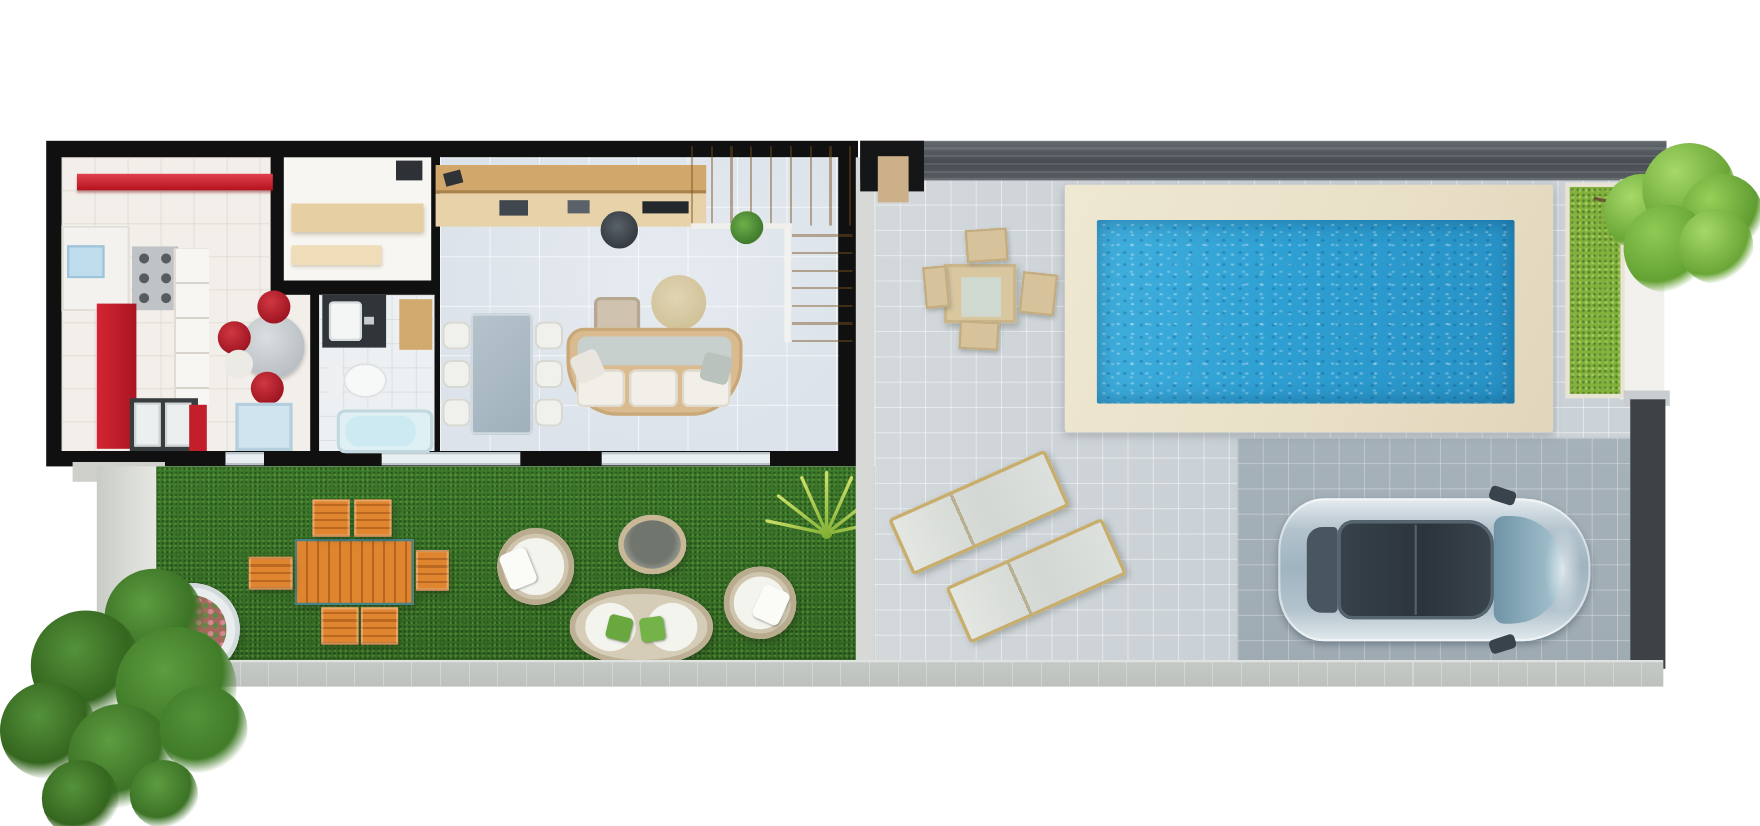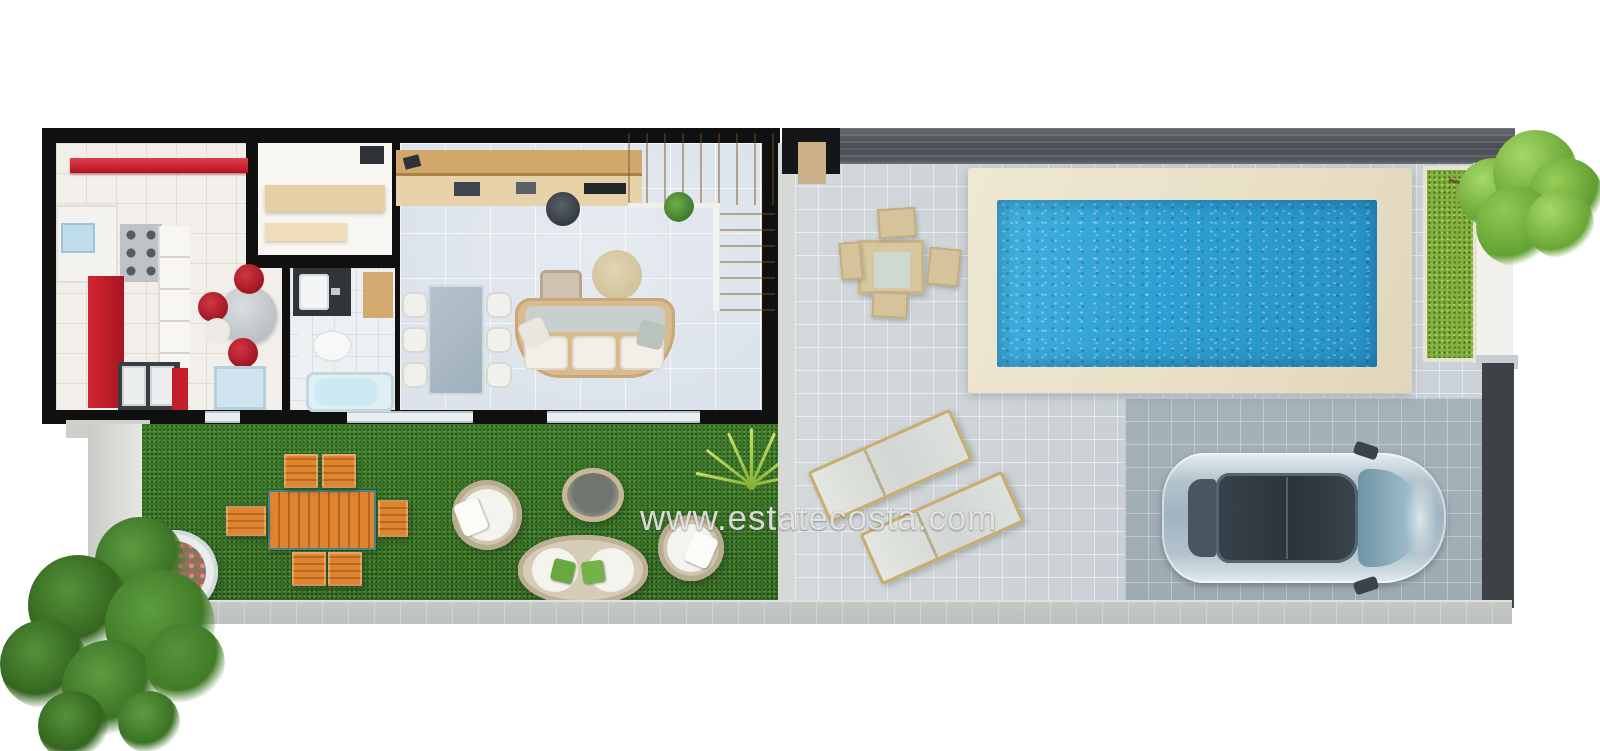--- a/index.html
+++ b/index.html
@@ -350,14 +350,13 @@
     <div class="abs blob" style="left:95px;top:12px;width:90px;height:90px;background:radial-gradient(circle at 40% 35%,#5d9c40,#3c7326 55%,rgba(44,88,28,0) 74%);"></div>
     <div class="abs blob" style="left:28px;top:50px;width:100px;height:100px;background:radial-gradient(circle at 40% 35%,#54923a,#35661f 55%,rgba(44,88,28,0) 74%);"></div>
     <div class="abs blob" style="left:105px;top:65px;width:110px;height:110px;background:radial-gradient(circle at 40% 35%,#5d9c40,#417c28 55%,rgba(44,88,28,0) 74%);"></div>
     <div class="abs blob" style="left:0;top:115px;width:88px;height:88px;background:radial-gradient(circle at 40% 35%,#54923a,#35661f 55%,rgba(44,88,28,0) 74%);"></div>
     <div class="abs blob" style="left:62px;top:135px;width:95px;height:95px;background:radial-gradient(circle at 40% 35%,#5d9c40,#3c7326 55%,rgba(44,88,28,0) 74%);"></div>
     <div class="abs blob" style="left:145px;top:118px;width:80px;height:80px;background:radial-gradient(circle at 40% 35%,#54923a,#417c28 55%,rgba(44,88,28,0) 74%);"></div>
     <div class="abs blob" style="left:38px;top:186px;width:70px;height:70px;background:radial-gradient(circle at 40% 35%,#54923a,#35661f 55%,rgba(44,88,28,0) 74%);"></div>
     <div class="abs blob" style="left:118px;top:186px;width:62px;height:62px;background:radial-gradient(circle at 40% 35%,#5d9c40,#3c7326 55%,rgba(44,88,28,0) 74%);"></div>
   </div>
 
-  <div class="abs watermark">www.estatecosta.com</div>
 </div>
 
 </body></html>

